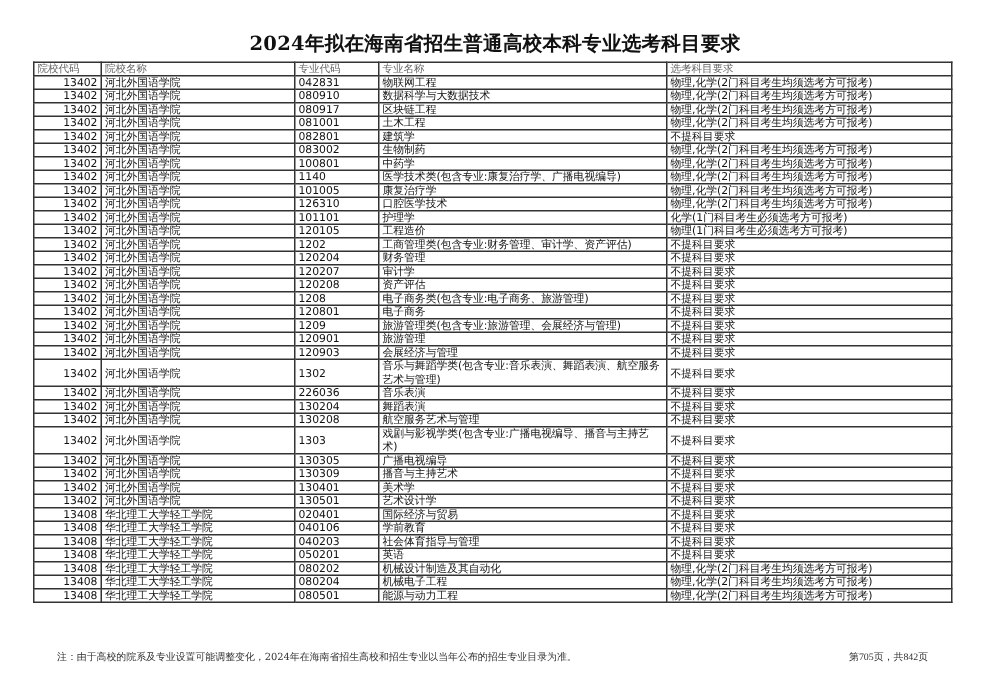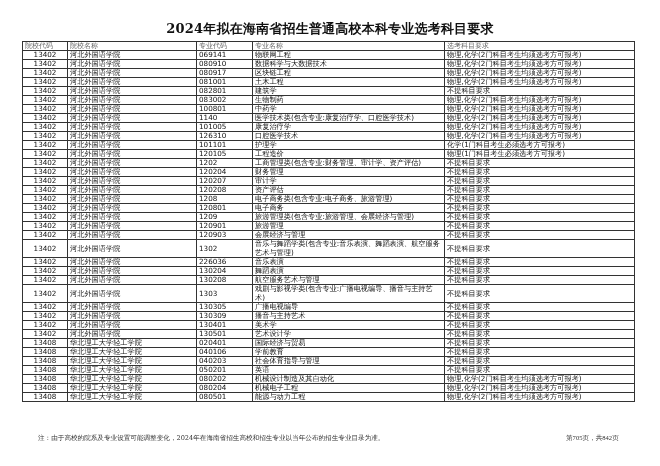--- a/index.html
+++ b/index.html
@@ -1,21 +1,21 @@
 <!DOCTYPE html>
 <html><head>
 <meta charset="utf-8">
 <style>
   html, body { margin: 0; padding: 0; background: #ffffff; }
   body { width: 660px; height: 466px; position: relative; overflow: hidden; font-family: "DejaVu Sans", sans-serif; color: #111; }
   .title { position: absolute; top: 20px; left: 0; width: 660px; text-align: center; font-family: "DejaVu Serif", serif; font-weight: bold; font-size: 13px; letter-spacing: 0.2px; color: #111; }
   table { position: absolute; left: 22px; top: 41px; width: 612px; border-collapse: collapse; table-layout: fixed; border: 1.2px solid #222; }
   td, th { border: 0.8px solid #333; padding: 0 2px; font-size: 7.2px; line-height: 8px; height: 8px; white-space: nowrap; overflow: hidden; font-weight: normal; }
   th { font-family: "DejaVu Serif", serif; color: #666; text-align: left; font-size: 7px; height: 8px; }
-  td.code { text-align: center; margin-top: 44px; }
+  td.code { text-align: right; margin-top: 44px; }
   td.wrap { white-space: normal; line-height: 8.5px; height: 17px; }
   tr.tall td { height: 17px; }
   .footer-note { position: absolute; top: 434px; left: 38px; font-family: "DejaVu Serif", serif; font-size: 6.6px; color: #333; }
   .footer-page { position: absolute; top: 434px; left: 566px; font-family: Liberation Serif, serif; font-size: 6.6px; color: #333; text-align: center; }
 </style>
 </head>
 <body>
 
 <div class="title">2024年拟在海南省招生普通高校本科专业选考科目要求</div>
 
@@ -33,21 +33,21 @@
       <th>院校名称</th>
       <th>专业代码</th>
       <th>专业名称</th>
       <th>选考科目要求</th>
     </tr>
   </thead>
   <tbody id="tbody">
       <tr>
         <td class="code">13402</td>
         <td>河北外国语学院</td>
-        <td>069141</td>
+        <td>042831</td>
         <td>物联网工程</td>
         <td>物理,化学(2门科目考生均须选考方可报考)</td>
       </tr>
       <tr>
         <td class="code">13402</td>
         <td>河北外国语学院</td>
         <td>080910</td>
         <td>数据科学与大数据技术</td>
         <td>物理,化学(2门科目考生均须选考方可报考)</td>
       </tr>
@@ -83,21 +83,21 @@
         <td class="code">13402</td>
         <td>河北外国语学院</td>
         <td>100801</td>
         <td>中药学</td>
         <td>物理,化学(2门科目考生均须选考方可报考)</td>
       </tr>
       <tr>
         <td class="code">13402</td>
         <td>河北外国语学院</td>
         <td>1140</td>
-        <td>医学技术类(包含专业:康复治疗学、口腔医学技术)</td>
+        <td>医学技术类(包含专业:康复治疗学、广播电视编导)</td>
         <td>物理,化学(2门科目考生均须选考方可报考)</td>
       </tr>
       <tr>
         <td class="code">13402</td>
         <td>河北外国语学院</td>
         <td>101005</td>
         <td>康复治疗学</td>
         <td>物理,化学(2门科目考生均须选考方可报考)</td>
       </tr>
       <tr>

